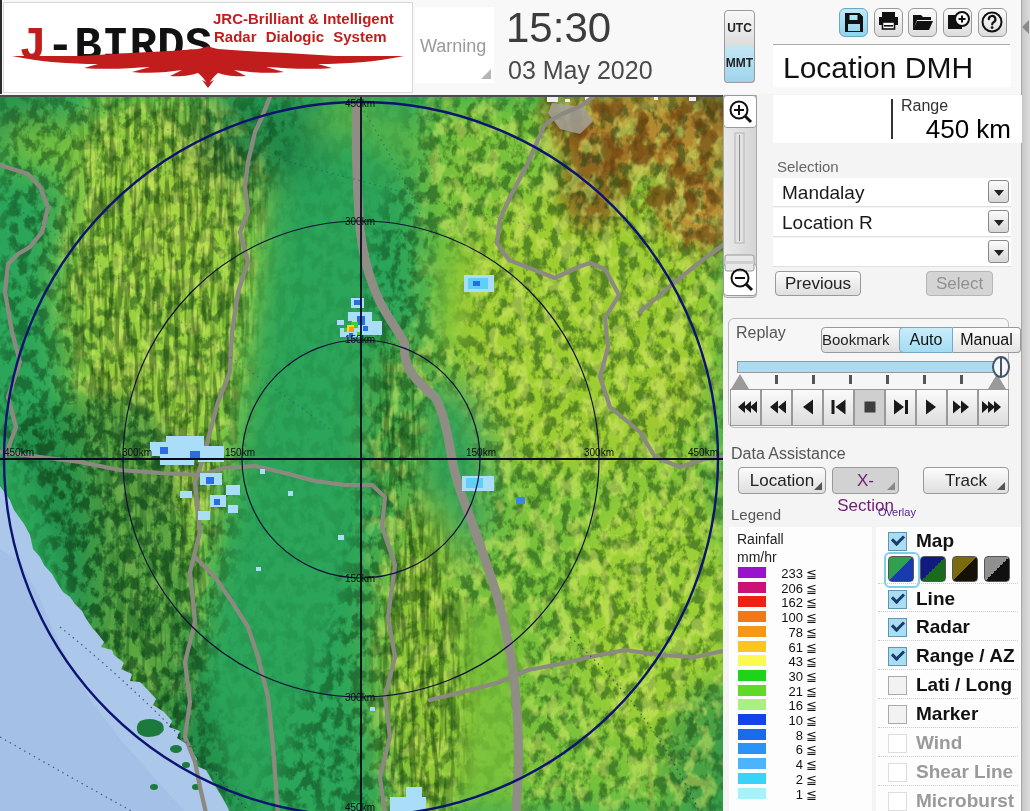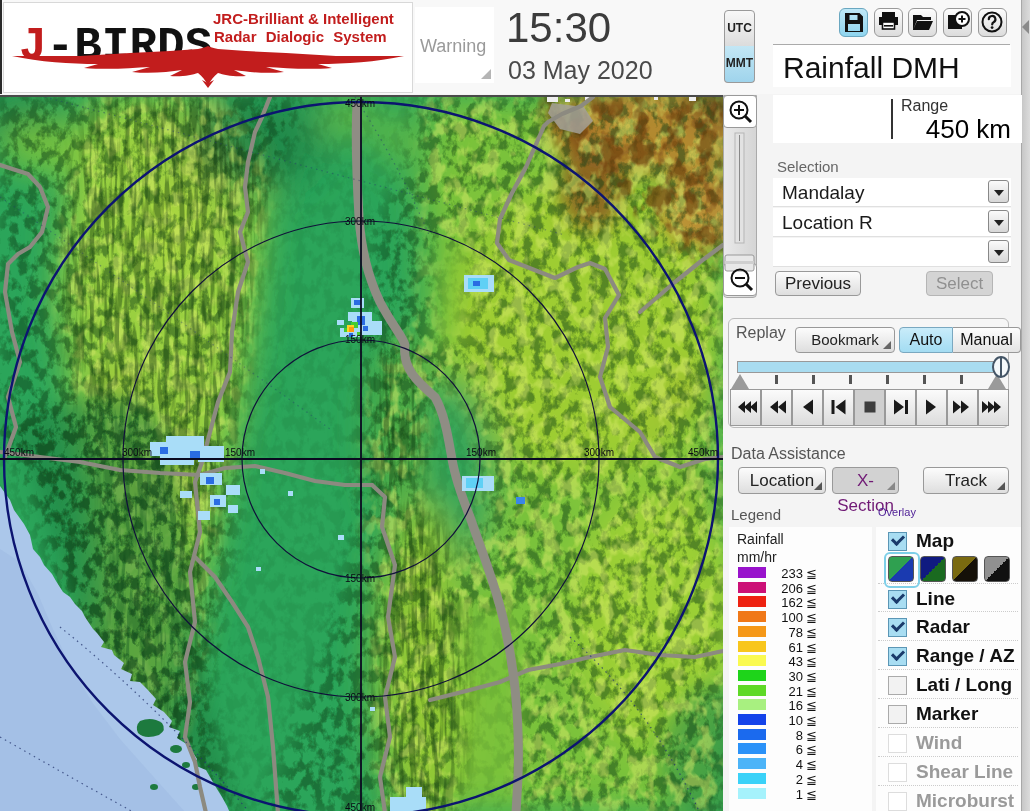--- a/index.html
+++ b/index.html
@@ -42,21 +42,21 @@
 .ddrow{left:773px;width:238px;height:28px;background:#fff;border-bottom:1px solid #e0e0e0}
 .ddtext{position:absolute;left:9px;top:4px;font-size:19px;color:#1a1a1a}
 .ddbtn{position:absolute;right:2px;top:2px;width:21px;height:23px;background:linear-gradient(#fbfbfb,#d7d7d7);border:1px solid #888;border-radius:3px;box-sizing:border-box}
 .ddbtn::after{content:"";position:absolute;left:5px;top:9px;border-left:5px solid transparent;border-right:5px solid transparent;border-top:6px solid #222}
 .pbtn{height:25px;border:1px solid #999;border-radius:4px;background:linear-gradient(#fcfcfc,#dedede);font-size:17px;color:#222;text-align:center;line-height:23px;box-sizing:border-box}
 #prevbtn{left:775px;top:271px;width:86px}
 #selbtn{left:926px;top:271px;width:67px;background:#d4d4d4;color:#909090;border-color:#b5b5b5}
 
 #replaybox{left:728px;top:318px;width:281px;height:110px;border:1px solid #bbb;border-radius:6px;background:#f6f6f6;box-sizing:border-box}
 #replaylbl{left:736px;top:324px;font-size:16px;color:#555}
-#bookmarkbtn{left:795px;top:327px;width:100px;height:26px;border:1px solid #999;border-radius:4px;background:linear-gradient(#fcfcfc,#dedede);font-size:15px;color:#222;text-align:center;line-height:24px;box-sizing:border-box}
+#bookmarkbtn{left:821px;top:327px;width:100px;height:26px;border:1px solid #999;border-radius:4px;background:linear-gradient(#fcfcfc,#dedede);font-size:15px;color:#222;text-align:left;line-height:24px;box-sizing:border-box}
 #autobtn{left:899px;top:327px;width:54px;height:26px;border:1px solid #7aa8c0;background:linear-gradient(#c9ecfa,#a3dcf2);font-size:16px;color:#111;text-align:center;line-height:24px;box-sizing:border-box;border-radius:4px 0 0 4px}
 #manualbtn{left:953px;top:327px;width:68px;height:26px;border:1px solid #999;border-left:none;background:linear-gradient(#fdfdfd,#e4e4e4);font-size:16px;color:#111;text-align:center;line-height:24px;box-sizing:border-box;border-radius:0 4px 4px 0}
 #slidertrack{left:737px;top:361px;width:264px;height:12px;background:#a9dcf0;border:1px solid #999;box-sizing:border-box}
 #sliderthumb{left:992px;top:356px;width:18px;height:22px;border:2px solid #456;border-radius:50%;background:#f4f8fa;box-sizing:border-box}
 #thumbline{left:1000px;top:357px;width:2px;height:20px;background:#456}
 .tick{top:375px;width:3px;height:9px;background:#555}
 .slidetri{top:374px;width:0;height:0;border-left:9px solid transparent;border-right:9px solid transparent;border-bottom:15px solid #9a9a9a}
 .mbtn{top:389px;width:31px;height:37px;border:1px solid #999;background:linear-gradient(#fbfbfb,#dcdcdc);box-sizing:border-box}
 .mbtn.pressed{background:#cfcfcf}
 
@@ -395,21 +395,21 @@
 <line x1="16.5" y1="40" x2="16.5" y2="146" stroke="#888"></line>
 <rect x="2" y="160" width="29" height="16" rx="2" fill="#e8e8e8" stroke="#999"></rect>
 <rect x="2" y="166" width="29" height="3" fill="#cfcfcf"></rect>
 <circle cx="17" cy="183" r="8.5" fill="none" stroke="#111" stroke-width="2"></circle>
 <path d="M23 189 l6 6" stroke="#111" stroke-width="3"></path>
 <path d="M12 183 h10" stroke="#111" stroke-width="2"></path>
 </svg>
 
 <div class="abs" id="mdmhline"></div>
 <div class="abs" id="mdmhbox"></div>
-<div class="abs" id="mdmhtext">Rainfall DMH</div>
+<div class="abs" id="mdmhtext">Location DMH</div>
 <div class="abs" id="rangebox"></div>
 <div class="abs" id="rangediv"></div>
 <div class="abs" id="rangelbl">Range</div>
 <div class="abs" id="rangeval">450 km</div>
 <div class="abs lbl" id="sellbl">Selection</div>
 <div class="abs ddrow" style="top:178px">
     <span class="ddtext">Mandalay</span>
     <span class="ddbtn"></span>
   </div>
 <div class="abs ddrow" style="top:208px">

